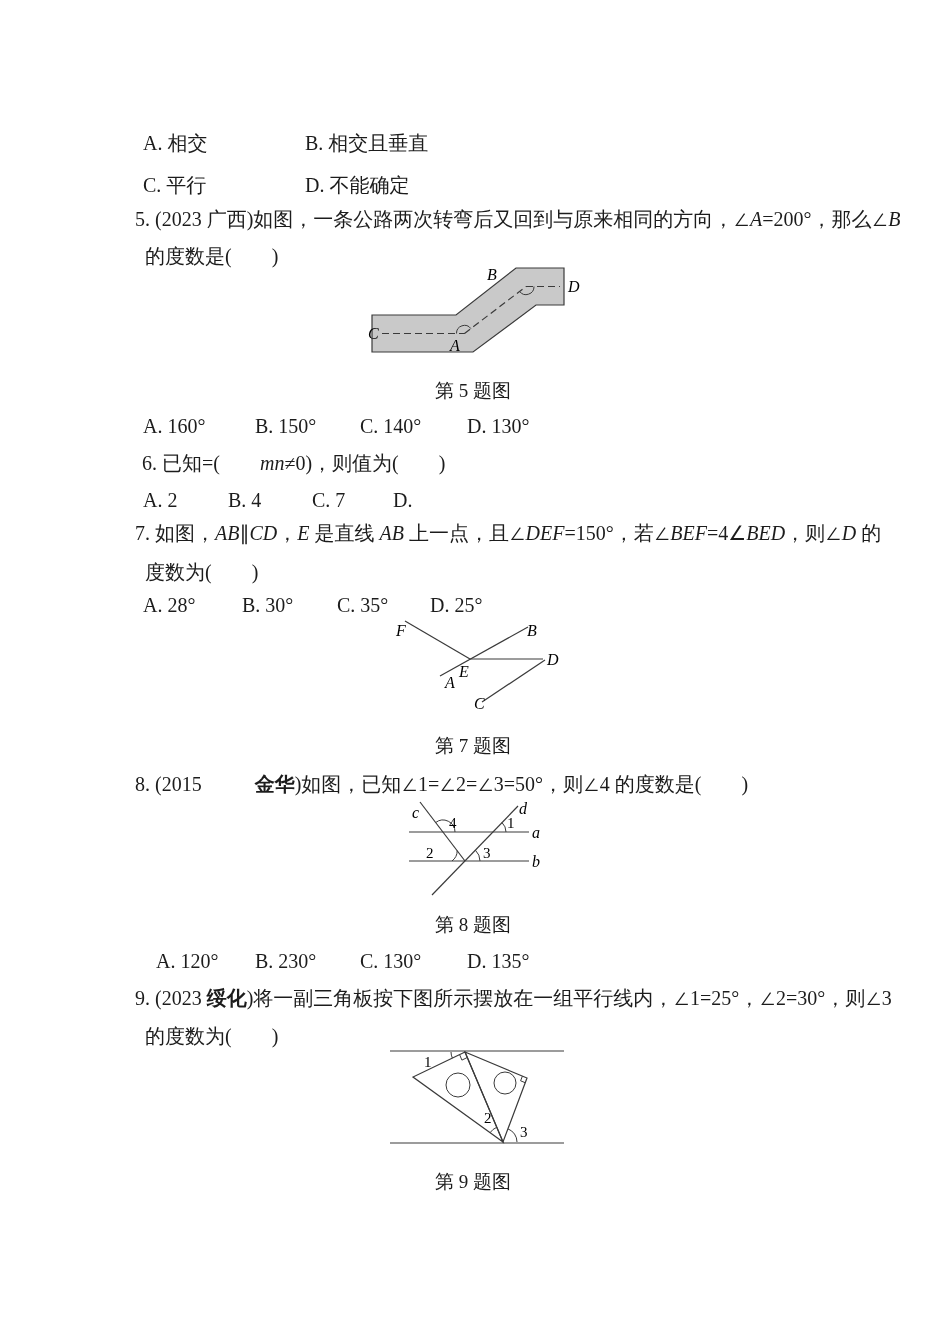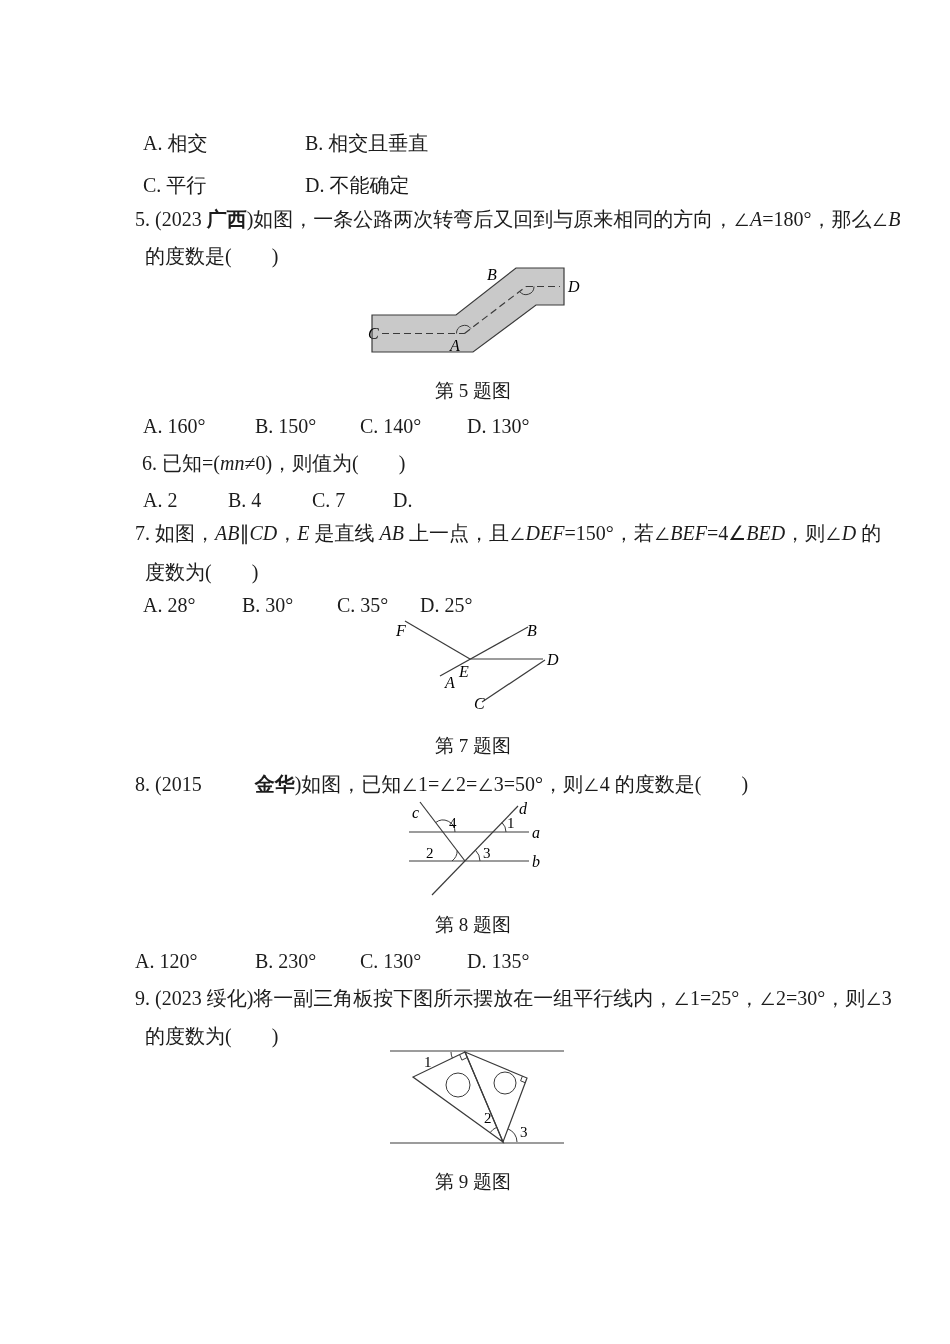--- a/index.html
+++ b/index.html
@@ -17,52 +17,52 @@
   .thin{stroke:#3a3a3a;stroke-width:1;fill:none;}
 </style>
 </head>
 <body>
 
 <span class="t" style="left:143px;top:130px">A. 相交</span>
 <span class="t" style="left:305px;top:130px">B. 相交且垂直</span>
 <span class="t" style="left:143px;top:172px">C. 平行</span>
 <span class="t" style="left:305px;top:172px">D. 不能确定</span>
 
-<div class="t" style="left:135px;top:206px"><span>5. (2023 </span><span style="font-weight: bold; margin-top: 44px;">广西</span><span>)如图，一条公路两次转弯后又回到与原来相同的方向，∠</span><span style="font-style: italic;">A</span><span>=180°，那么∠</span><span style="font-style: italic;">B</span></div>
+<div class="t" style="left:135px;top:206px"><span>5. (2023 </span><span style="font-weight: normal; margin-top: 44px;">广西</span><span>)如图，一条公路两次转弯后又回到与原来相同的方向，∠</span><span style="font-style: italic;">A</span><span>=200°，那么∠</span><span style="font-style: italic;">B</span></div>
 <div class="t" style="left:145px;top:243px">的度数是(　　)</div>
 
 <svg class="fig" style="left:366px;top:260px" width="216" height="100" viewBox="0 0 216 100">
   <polygon points="6,55 90,55 150,8 198,8 198,45 170,45 107,92 6,92" fill="#c9c9c9" stroke="#3a3a3a" stroke-width="1.2"></polygon>
   <path class="ln" d="M 16,73.5 L 98.5,73.5 M 98.5,73.5 L 160,26.5 M 160,26.5 L 194,26.5" stroke-dasharray="7 4" stroke-width="1.1"></path>
   <path class="thin" d="M 90.5,73.5 A 8 8 0 0 1 104.9,68.6"></path>
   <path class="thin" d="M 153.6,31.4 A 8 8 0 0 0 168,26.5"></path>
   <text class="it" x="2" y="79">C</text>
   <text class="it" x="84" y="91">A</text>
   <text class="it" x="121" y="20">B</text>
   <text class="it" x="202" y="32">D</text>
 </svg>
 <div class="cap" style="top:378px">第 5 题图</div>
 
 <span class="t" style="left:143px;top:413px">A. 160°</span>
 <span class="t" style="left:255px;top:413px">B. 150°</span>
 <span class="t" style="left:360px;top:413px">C. 140°</span>
 <span class="t" style="left:467px;top:413px">D. 130°</span>
 
-<div class="t" style="left:142px;top:450px"><span>6. 已知=(</span><span style="font-style: italic;">mn</span><span>≠0)，则值为(　　)</span></div>
+<div class="t" style="left:142px;top:450px"><span>6. 已知=(</span><span style="font-style: italic; margin-left: 40px;">mn</span><span>≠0)，则值为(　　)</span></div>
 <span class="t" style="left:143px;top:487px">A. 2</span>
 <span class="t" style="left:228px;top:487px">B. 4</span>
 <span class="t" style="left:312px;top:487px">C. 7</span>
 <span class="t" style="left:393px;top:487px">D.</span>
 
 <div class="t" style="left:135px;top:520px"><span>7. 如图，</span><span style="font-style: italic;">AB</span><span>∥</span><span style="font-style: italic;">CD</span><span>，</span><span style="font-style: italic;">E</span><span> 是直线 </span><span style="font-style: italic;">AB</span><span> 上一点，且∠</span><span style="font-style: italic;">DEF</span><span>=150°，若∠</span><span style="font-style: italic;">BEF</span><span>=4∠</span><span style="font-style: italic;">BED</span><span>，则∠</span><span style="font-style: italic;">D</span><span> 的</span></div>
 <div class="t" style="left:145px;top:559px">度数为(　　)</div>
 <span class="t" style="left:143px;top:592px">A. 28°</span>
 <span class="t" style="left:242px;top:592px">B. 30°</span>
 <span class="t" style="left:337px;top:592px">C. 35°</span>
-<span class="t" style="left:420px;top:592px">D. 25°</span>
+<span class="t" style="left:430px;top:592px">D. 25°</span>
 
 <svg class="fig" style="left:388px;top:612px" width="184" height="104" viewBox="0 0 184 104">
   <path class="ln" d="M 52,64 L 140,15"></path>
   <path class="ln" d="M 17,9 L 82,47"></path>
   <path class="ln" d="M 82,47 L 155,47"></path>
   <path class="ln" d="M 94,90 L 157,48"></path>
   <text class="it" x="8" y="24">F</text>
   <text class="it" x="139" y="24">B</text>
   <text class="it" x="57" y="76">A</text>
   <text class="it" x="71" y="65">E</text>
@@ -86,26 +86,26 @@
   <text class="it" x="115" y="17">d</text>
   <text class="it" x="128" y="41">a</text>
   <text class="it" x="128" y="70">b</text>
   <text class="num" x="45" y="31">4</text>
   <text class="num" x="103" y="31">1</text>
   <text class="num" x="22" y="61">2</text>
   <text class="num" x="79" y="61">3</text>
 </svg>
 <div class="cap" style="top:912px">第 8 题图</div>
 
-<span class="t" style="left:135px;top:948px">A. 120°</span>
+<span class="t" style="left:156px;top:948px">A. 120°</span>
 <span class="t" style="left:255px;top:948px">B. 230°</span>
 <span class="t" style="left:360px;top:948px">C. 130°</span>
 <span class="t" style="left:467px;top:948px">D. 135°</span>
 
-<div class="t" style="left:135px;top:985px"><span>9. (2023 </span><span style="font-weight: normal;">绥化</span><span>)将一副三角板按下图所示摆放在一组平行线内，∠1=25°，∠2=30°，则∠3</span></div>
+<div class="t" style="left:135px;top:985px"><span>9. (2023 </span><span style="font-weight: bold;">绥化</span><span>)将一副三角板按下图所示摆放在一组平行线内，∠1=25°，∠2=30°，则∠3</span></div>
 <div class="t" style="left:145px;top:1023px">的度数为(　　)</div>
 
 <svg class="fig" style="left:386px;top:1044px" width="184" height="108" viewBox="0 0 184 108">
   <path class="ln" d="M 4,7 L 178,7"></path>
   <path class="ln" d="M 4,99 L 178,99"></path>
   <polygon points="79,8 27,33 117,98" fill="none" stroke="#3a3a3a" stroke-width="1.2"></polygon>
   <polygon points="79,8 141,34 117,98" fill="none" stroke="#3a3a3a" stroke-width="1.2"></polygon>
   <polyline class="thin" points="73.6,10.6 75.9,16.1 81.3,13.5"></polyline>
   <polyline class="thin" points="136.4,32.1 134.6,36.8 139.2,38.7"></polyline>
   <circle class="thin" cx="72" cy="41" r="12"></circle>

